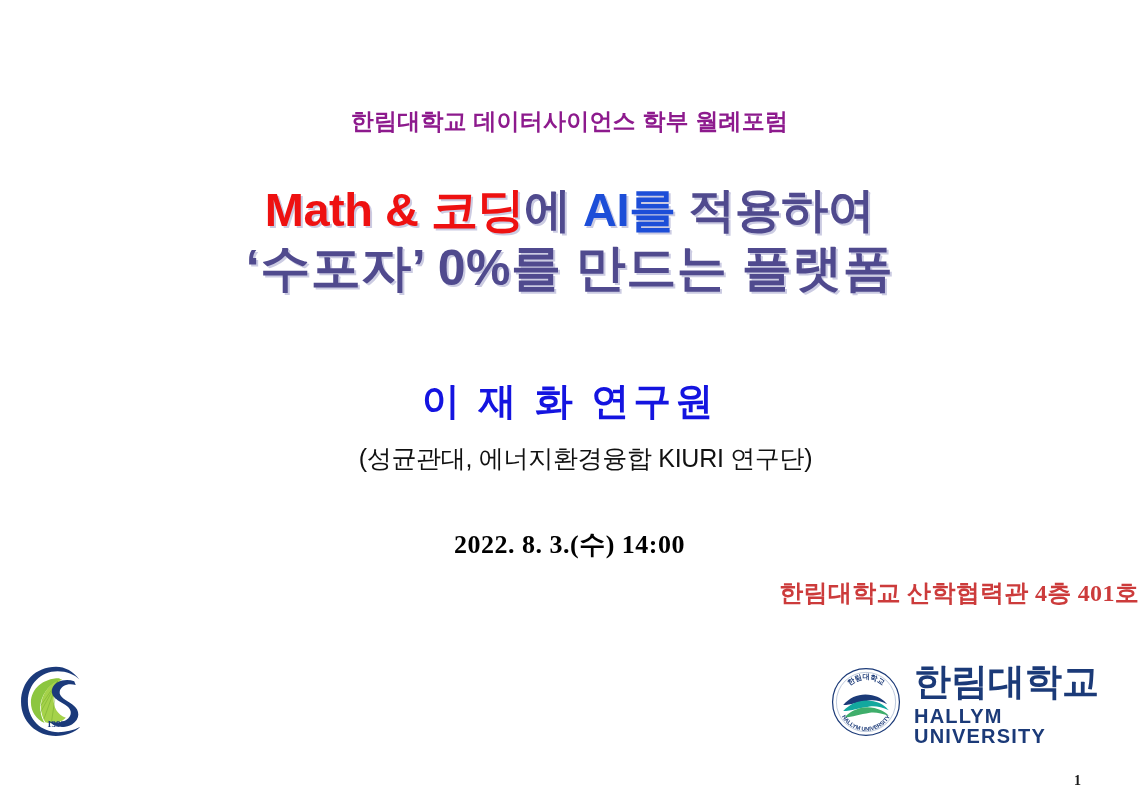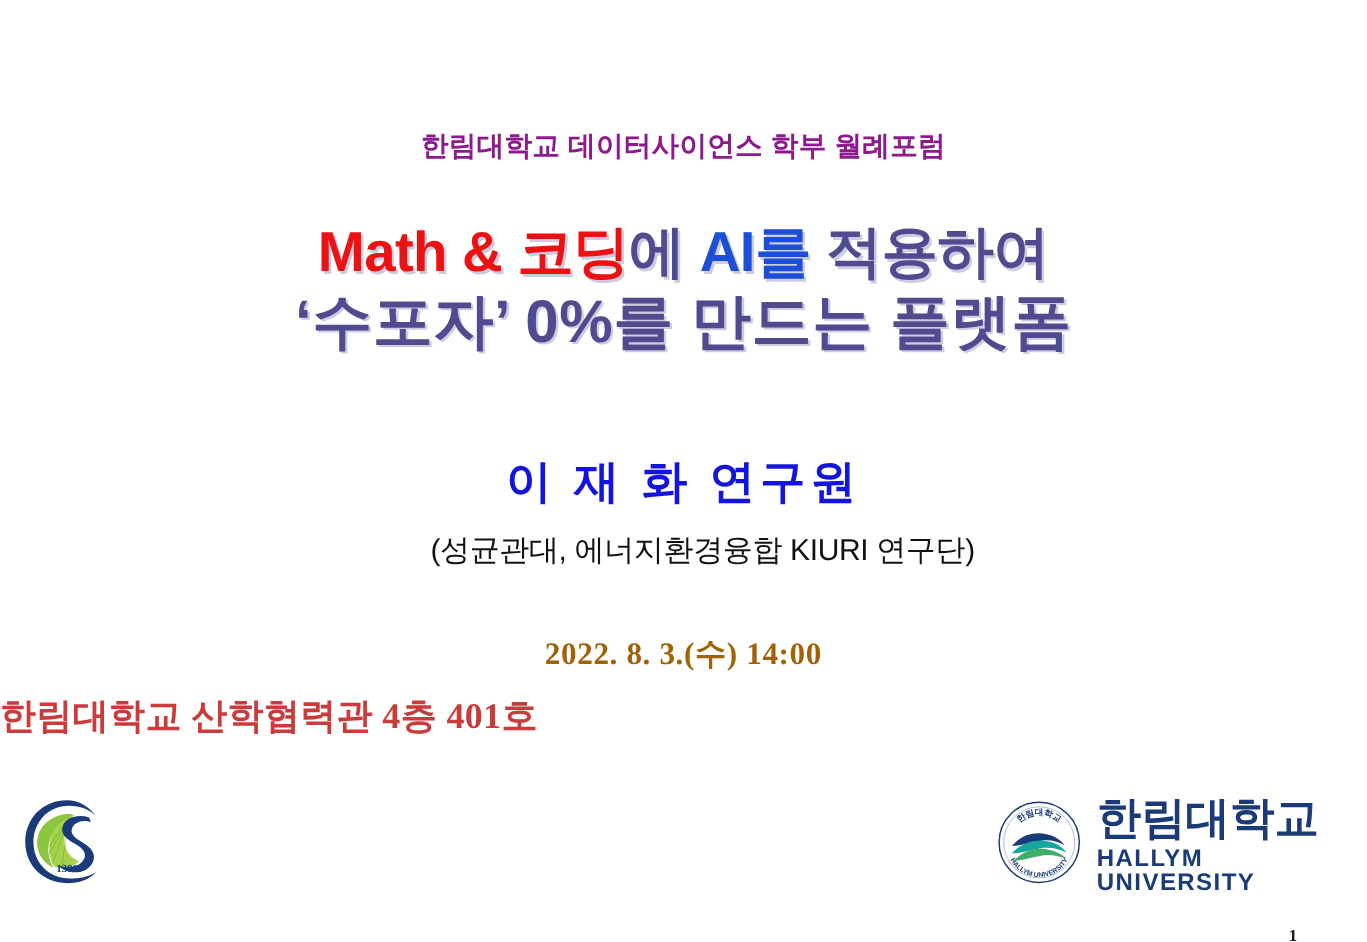--- a/index.html
+++ b/index.html
@@ -89,32 +89,32 @@
 
   
   .event-date {
     position: absolute;
     top: 513px;
     left: 0;
     width: 1139px;
     text-align: center;
     font-size: 26px;
     font-weight: bold;
-    color: #a16207;
+    color: #000000;
     font-family: "Liberation Serif", "DejaVu Serif", serif;
     letter-spacing: 0.5px;
     white-space: nowrap;
   }
   .event-venue {
     position: absolute;
     top: 563px;
     left: 0;
     width: 1139px;
-    text-align: left;
-    font-size: 30px;
+    text-align: right;
+    font-size: 24px;
     font-weight: bold;
     color: #CC3B3B;
     font-family: "Liberation Serif", "DejaVu Serif", serif;
     letter-spacing: 0.3px;
     white-space: nowrap;
   }
 
   
   .logo-skku {
     position: absolute;

